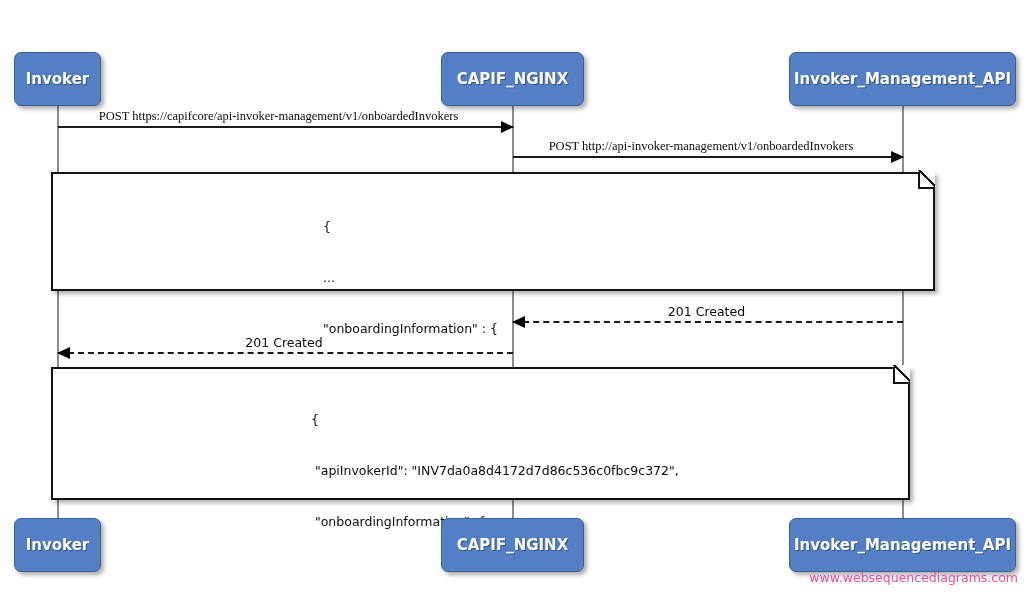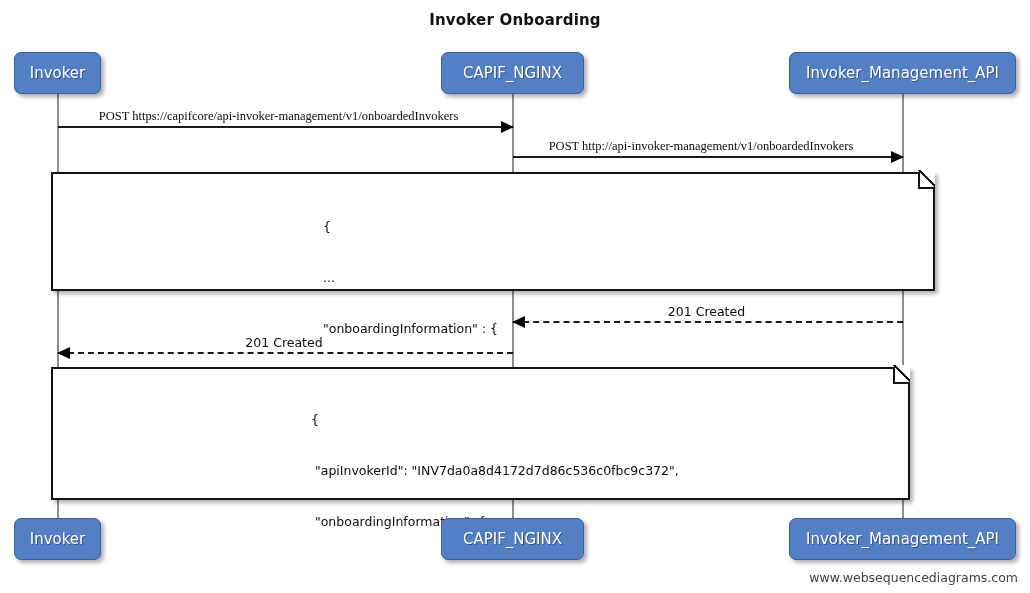--- a/index.html
+++ b/index.html
@@ -41,25 +41,25 @@
 
   
   .participant {
     position: absolute;
     box-sizing: border-box;
     background: #5380c4;
     border: 1px solid #3a5f9b;
     border-radius: 7px;
     color: #ffffff;
     font-size: 15px;
-    font-weight: normal;
+    font-weight: bold;
     display: flex;
     align-items: center;
     justify-content: center;
-    height: 42px;
+    height: 54px;
     box-shadow: 3px 3px 4px rgba(0,0,0,0.32);
     text-shadow: 1px 1px 0 rgba(0,0,0,0.35);
     white-space: nowrap;
   }
 
   
   .msg {
     position: absolute;
     height: 2px;
   }
@@ -135,29 +135,28 @@
     white-space: pre;
   }
   .note-line { white-space: pre; }
 
   
   .footer {
     position: absolute;
     right: 12px;
     bottom: 8px;
     font-size: 12.5px;
-    color: #404040;
+    color: #ec4899;
   }
 </style>
 </head>
 <body>
 
 <div id="canvas">
 
-  <div class="diagram-title">Invoker Onboarding</div>
 
   <div class="lifeline" style="left:57px; top:94px; height:424px;"></div>
   <div class="lifeline" style="left:512px; top:94px; height:424px;"></div>
   <div class="lifeline" style="left:902px; top:94px; height:424px;"></div>
 
   <div class="participant" style="left:14px; top:52px; width:87px;">
     <span>Invoker</span>
   </div>
   <div class="participant" style="left:441px; top:52px; width:143px;">
     <span>CAPIF_NGINX</span>

